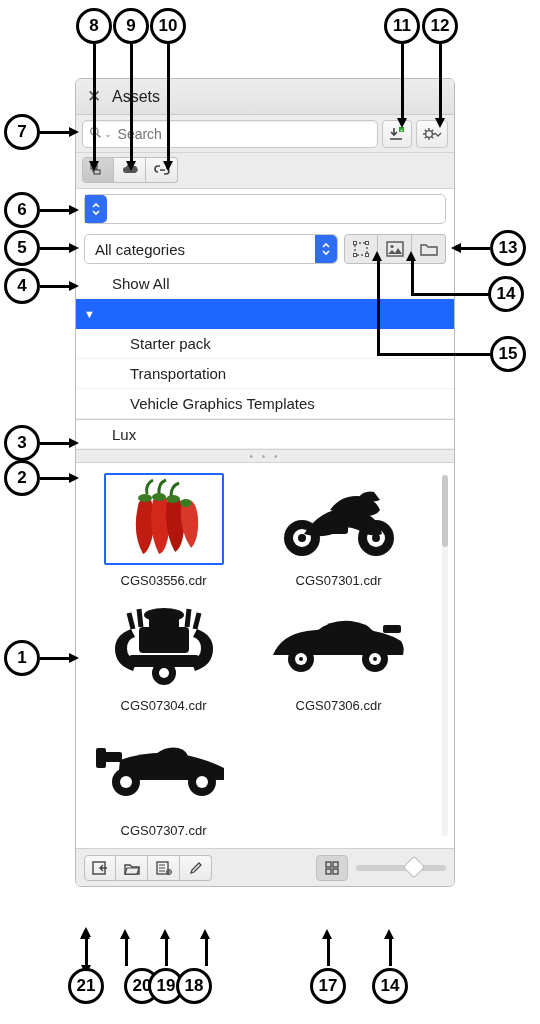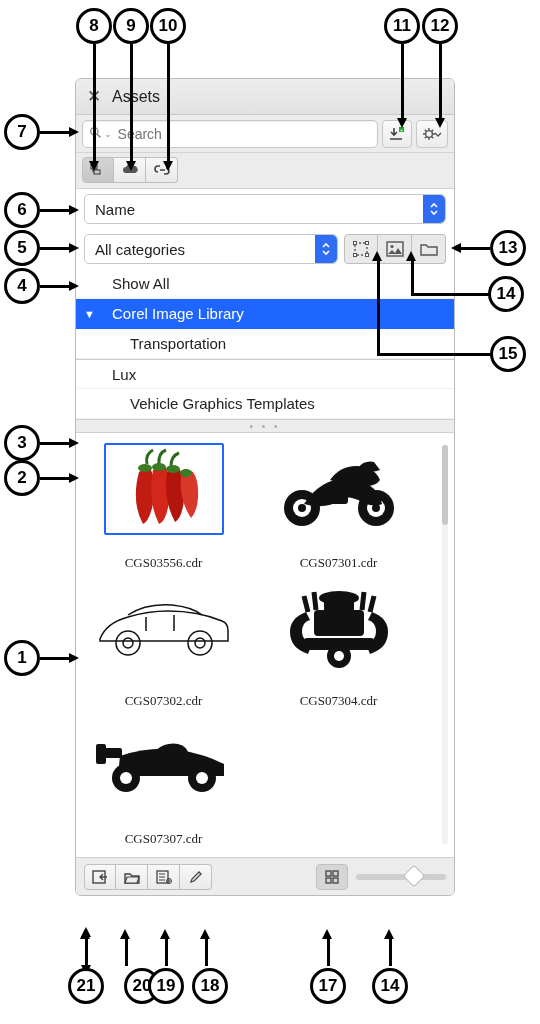--- a/index.html
+++ b/index.html
@@ -60,21 +60,21 @@
   .gripper { height:14px; background:#ececec; border-top:1px solid #d0d0d0; border-bottom:1px solid #d0d0d0; display:flex; align-items:center; justify-content:center; color:#aaa; font-size:10px; letter-spacing:3px; }
   .gripper::before { content:""; position:absolute; width:34px; height:3px; background:#000; margin-top:-17px; margin-left:-170px; border-radius:2px; display:none; }
 
   .thumbs { background:#fff; padding:10px 8px 10px 10px; position:relative; }
   .thumbs .grid { display:grid; grid-template-columns:1fr 1fr; gap:10px 20px; width: 330px; }
   .thumbs .scrollbar { position:absolute; right:6px; top:12px; bottom:12px; width:6px; background:#f2f2f2; border-radius:3px; }
   .thumbs .scrollbar .thumb { position:absolute; top:0; width:100%; height:20%; background:#c8c8c8; border-radius:3px; }
   .cell { display:flex; flex-direction:column; align-items:center; }
   .cell .art { width:120px; height:92px; display:flex; align-items:center; justify-content:center; }
   .cell.sel .art { border:2px solid #1e66ff; border-radius:2px; }
-  .cell .fname { font-size:13px; color:#222; margin-top:20px;font-family:Liberation Serif, serif; }
+  .cell .fname { font-size:13px; color:#222; margin-top:8px; }
   svg { overflow:visible; }
 
   .footer { height:38px; background:#ececec; border-top:1px solid #d0d0d0; display:flex; align-items:center; padding:0 8px; gap:0; }
   .footer .grp { display:flex; }
   .footer .fbt { width:32px; height:26px; border:1px solid #bfbfbf; background:linear-gradient(#f8f8f8,#eaeaea); display:flex; align-items:center; justify-content:center; }
   .footer .fbt:first-child { border-radius:4px 0 0 4px; }
   .footer .fbt:last-child { border-radius:0 4px 4px 0; border-left:none; }
   .footer .fbt.mid { border-left:none; }
   .footer .spacer { flex:1; }
   .footer .slider { width:90px; height:6px; background:#cfcfcf; border-radius:3px; position:relative; margin-left:8px; }
@@ -113,21 +113,21 @@
 <div class="arrow h right" style="left:40px; top:657px; width:30px;"></div>
 
 <div class="callout" style="left:490px; top:230px;">13</div>
 <div class="arrow h left" style="left:460px; top:247px; width:30px;"></div>
 <div class="callout" style="left:488px; top:276px;">14</div>
 <div class="callout" style="left:490px; top:336px;">15</div>
 
 <div class="callout" style="left:68px;  top:968px;">21</div>
 <div class="callout" style="left:124px; top:968px;">20</div>
 <div class="callout" style="left:148px; top:968px;">19</div>
-<div class="callout" style="left:192px; top:968px;">18</div>
+<div class="callout" style="left:176px; top:968px;">18</div>
 <div class="callout" style="left:310px; top:968px;">17</div>
 <div class="callout" style="left:372px; top:968px;">14</div>
 <div class="arrow v down" style="left:85px;  top:936px; height:30px;"></div>
 <div class="arrow v up" style="left:85px;  top:936px; height:0;"></div>
 <div class="arrow v" style="left:85px; top:936px; height:30px;"></div>
 
 <div class="arrow v" style="left:85px;  top:938px; height:28px;"></div>
 <div style="position:absolute;left:80px;top:929px;border-left:5.5px solid transparent;border-right:5.5px solid transparent;border-bottom:10px solid #000;z-index:40;"></div>
 <div class="arrow v" style="left:125px; top:938px; height:28px;"></div>
 <div style="position:absolute;left:120px;top:929px;border-left:5.5px solid transparent;border-right:5.5px solid transparent;border-bottom:10px solid #000;z-index:40;"></div>
@@ -211,21 +211,20 @@
       <div class="seg">
         <svg width="16" height="14">
             <path d="M4 9 a3 3 0 0 1 0-6 h2 M12 5 a3 3 0 0 1 0 6 h-2 M6 7 h5" fill="none" stroke="#444" stroke-width="1.6"></path>
           </svg>
       </div>
     </div>
   </div>
 
   <div class="sortrow">
     <div class="macselect">
-      <div class="label">Name</div>
       <div class="stepper">
         <svg width="10" height="16">
             <path d="M2 6 L5 3 L8 6" fill="none" stroke="#fff" stroke-width="1.6"></path>
             <path d="M2 10 L5 13 L8 10" fill="none" stroke="#fff" stroke-width="1.6"></path>
           </svg>
       </div>
     </div>
   </div>
 
   <div class="catrow">
@@ -262,30 +261,32 @@
       </div>
     </div>
   </div>
 
   <div class="tree">
     <div class="node">
         <span>Show All</span>
       </div>
     <div class="node selected">
       <span class="disclose">▼</span>
-      <span>Corel Image Library</span>
-    </div>
+    </div>
+    <div class="node depth1">
+        <span>Starter pack</span>
+      </div>
     <div class="node depth1">
         <span>Transportation</span>
       </div>
+    <div class="node depth1">
+        <span>Vehicle Graphics Templates</span>
+      </div>
     <div class="node lux">
         <span>Lux</span>
-      </div>
-    <div class="node depth1">
-        <span>Vehicle Graphics Templates</span>
       </div>
   </div>
 
   <div class="gripper">• • •</div>
 
   <div class="thumbs">
     <div class="scrollbar">
         <div class="thumb"></div>
       </div>
     <div class="grid">
@@ -324,36 +325,20 @@
               <path d="M30 58 q20 -30 50 -24 q24 4 28 24 q-8 4 -20 -2 q-14 -8 -22 -2 q-14 10 -36 4 z"></path>
               <path d="M56 34 q10 -14 26 -14 q18 0 24 14 q-4 6 -14 6 q-18 0 -36 -6 z"></path>
               <path d="M84 22 q6 -8 16 -6 l6 8 q-10 4 -22 -2 z"></path>
               <rect x="44" y="44" width="30" height="14" rx="3"></rect>
             </g>
           </svg>
         </div>
         <div class="fname">CGS07301.cdr</div>
       </div>
 
-      <div class="cell">
-        <div class="art">
-          <svg width="135" height="80" viewBox="0 0 135 80">
-            <g fill="none" stroke="#111" stroke-width="1.5">
-              <path d="M4 52 q6 -16 28 -22 q20 -6 40 -6 q30 0 54 10 q6 2 6 10 l0 10 h-128 z"></path>
-              <path d="M32 28 q18 -12 44 -10 q20 2 30 10"></path>
-              <circle cx="32" cy="56" r="12"></circle>
-                <circle cx="32" cy="56" r="5"></circle>
-              <circle cx="104" cy="56" r="12"></circle>
-                <circle cx="104" cy="56" r="5"></circle>
-              <path d="M50 30 l0 14 M78 28 l0 16"></path>
-            </g>
-          </svg>
-        </div>
-        <div class="fname">CGS07302.cdr</div>
-      </div>
 
       <div class="cell">
         <div class="art">
           <svg width="110" height="90" viewBox="0 0 110 90">
             <g fill="#111">
               <ellipse cx="55" cy="16" rx="20" ry="7"></ellipse>
               <rect x="40" y="16" width="30" height="14"></rect>
               <rect x="30" y="28" width="50" height="26" rx="4"></rect>
               <path d="M22 30 q-16 6 -16 20 q0 16 18 22 l4 -10 q-10 -4 -10 -12 q0 -10 8 -12 z"></path>
               <path d="M88 30 q16 6 16 20 q0 16 -18 22 l-4 -10 q10 -4 10 -12 q0 -10 -8 -12 z"></path>
@@ -365,20 +350,38 @@
                   <line x1="32" y1="28" x2="30" y2="10"></line>
                   <line x1="78" y1="28" x2="80" y2="10"></line>
                   <line x1="86" y1="30" x2="90" y2="14"></line>
                 </g>
             </g>
           </svg>
         </div>
         <div class="fname">CGS07304.cdr</div>
       </div>
 
+      <div class="cell">
+        <div class="art">
+          <svg width="135" height="78" viewBox="0 0 135 78">
+            <g fill="#111">
+              <path d="M2 50 q8 -20 34 -24 q28 -4 52 -2 q26 2 42 12 q4 6 2 14 h-130 z"></path>
+              <path d="M46 26 q14 -12 34 -10 q16 2 22 10 q-12 2 -56 0 z"></path>
+              <rect x="112" y="20" width="18" height="8" rx="2"></rect>
+              <circle cx="30" cy="54" r="13"></circle>
+                <circle cx="30" cy="54" r="6" fill="#fff"></circle>
+                <circle cx="30" cy="54" r="2"></circle>
+              <circle cx="104" cy="54" r="13"></circle>
+                <circle cx="104" cy="54" r="6" fill="#fff"></circle>
+                <circle cx="104" cy="54" r="2"></circle>
+            </g>
+          </svg>
+        </div>
+        <div class="fname">CGS07306.cdr</div>
+      </div>
 
       <div class="cell">
         <div class="art">
           <svg width="135" height="78" viewBox="0 0 135 78">
             <g fill="#111">
               <rect x="4" y="22" width="22" height="10" rx="2"></rect>
               <path d="M24 30 q30 -10 60 -6 q24 4 44 14 l0 12 h-106 z"></path>
               <path d="M60 24 q10 -8 22 -6 q8 2 10 8 q-16 2 -32 -2 z"></path>
               <circle cx="30" cy="52" r="14"></circle>
                 <circle cx="30" cy="52" r="6" fill="#fff"></circle>

